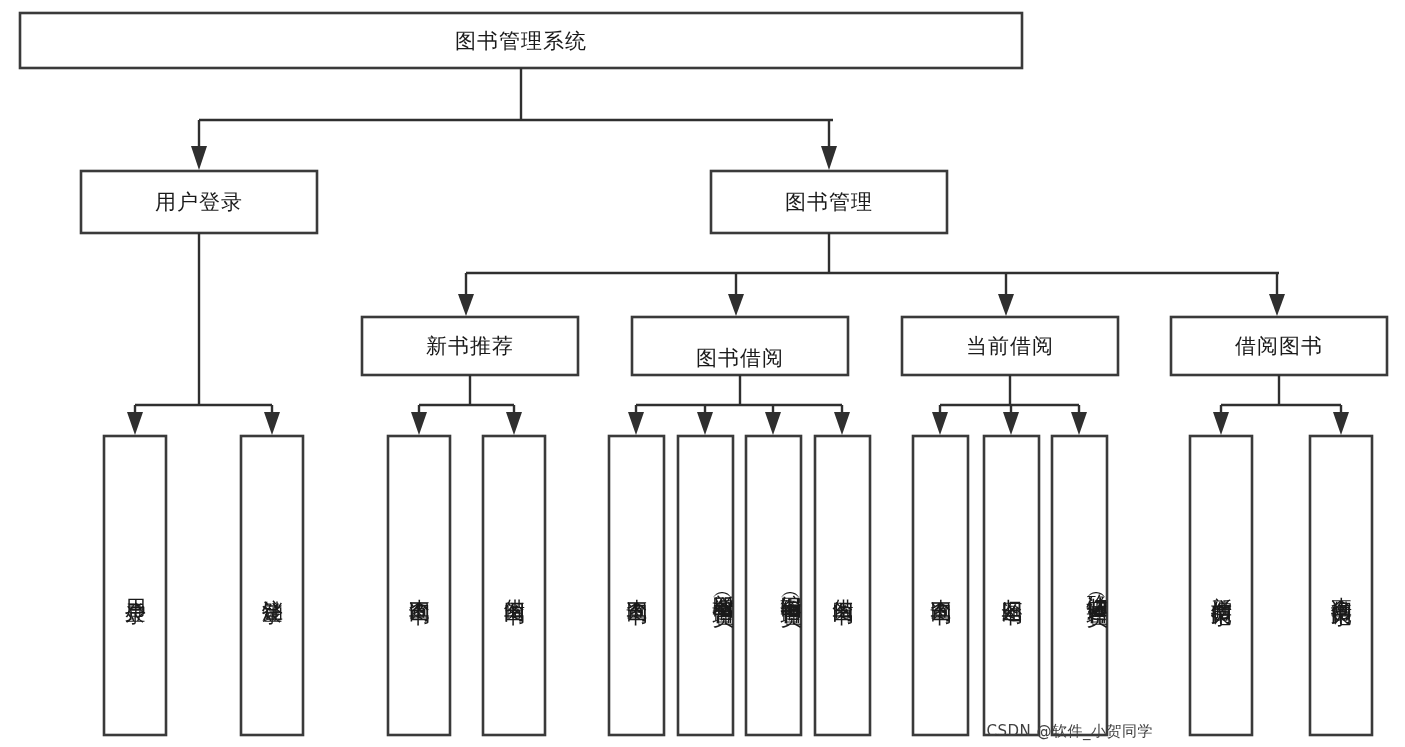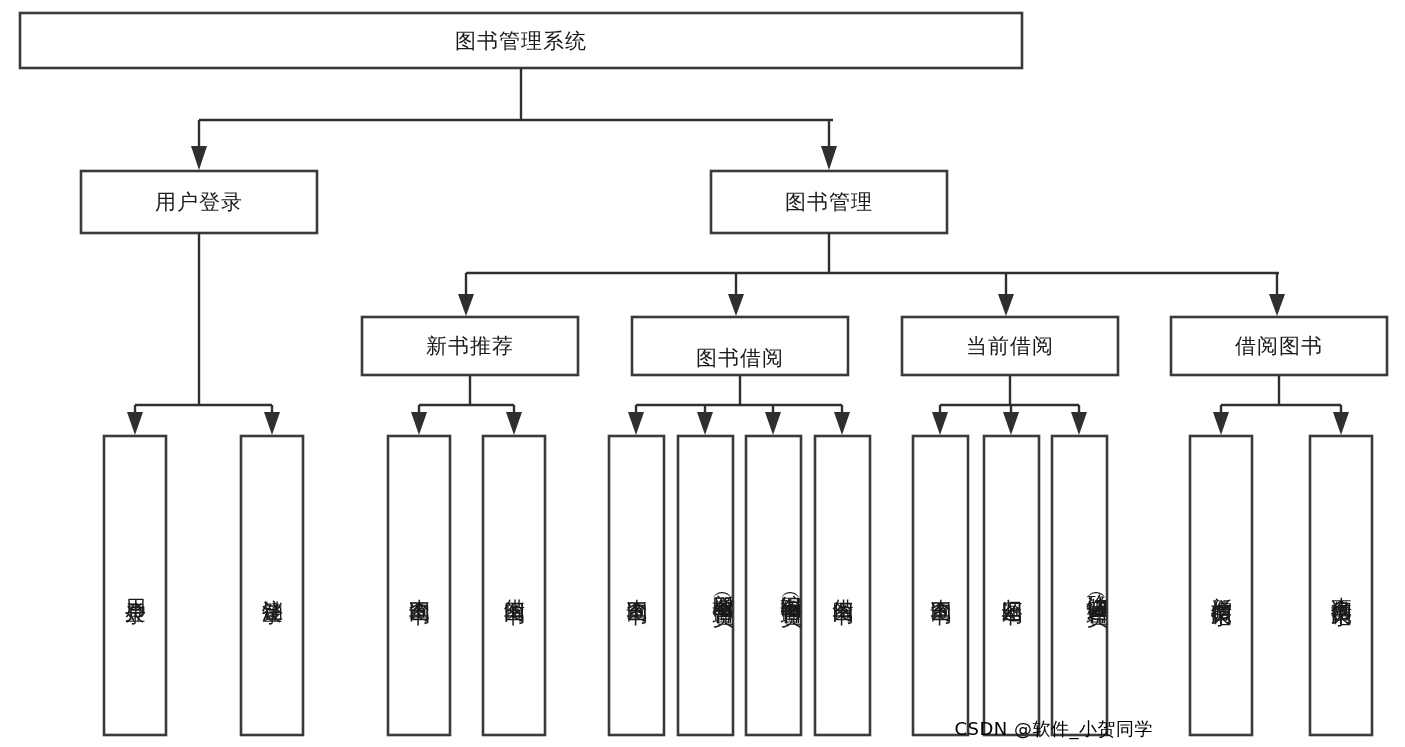--- a/index.html
+++ b/index.html
@@ -63,22 +63,22 @@
     writing-mode: vertical-rl;
     text-orientation: upright;
     letter-spacing: 2px;
     line-height: 1;
     pointer-events: none;
   }
   .watermark {
     position: absolute;
     right: 12px;
     bottom: 6px;
-    font-size: 18px;
-    color: #000000;
+    font-size: 15px;
+    color: #404040;
     letter-spacing: 0.5px;
     white-space: nowrap;
     font-family: "DejaVu Sans", "Liberation Sans", sans-serif;
   }
 </style>
 </head>
 <body>
 
 <div id="diagram-root">
 

